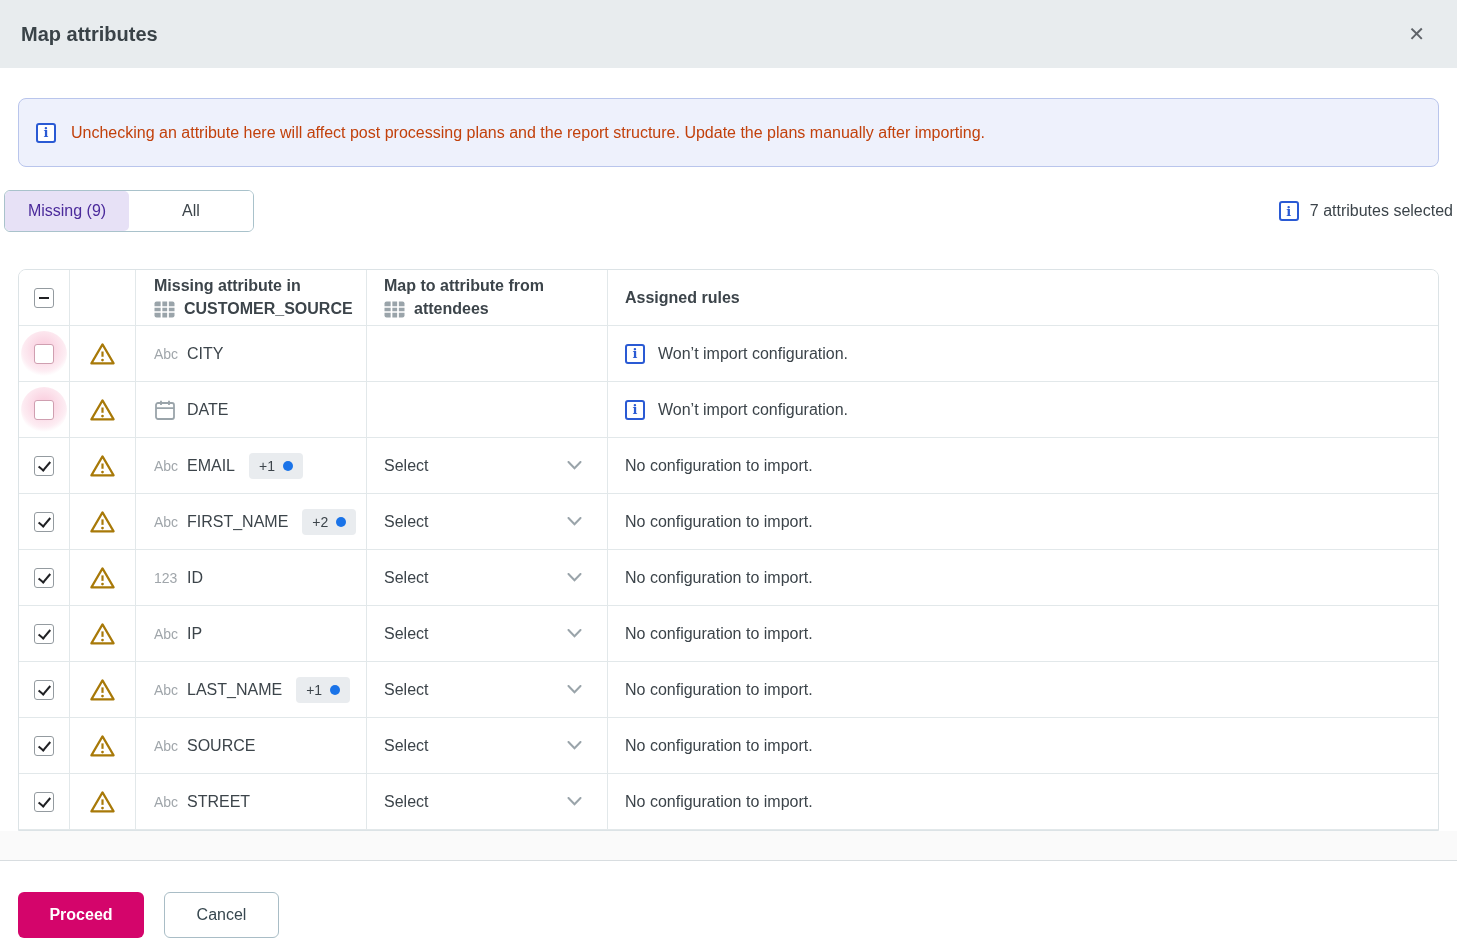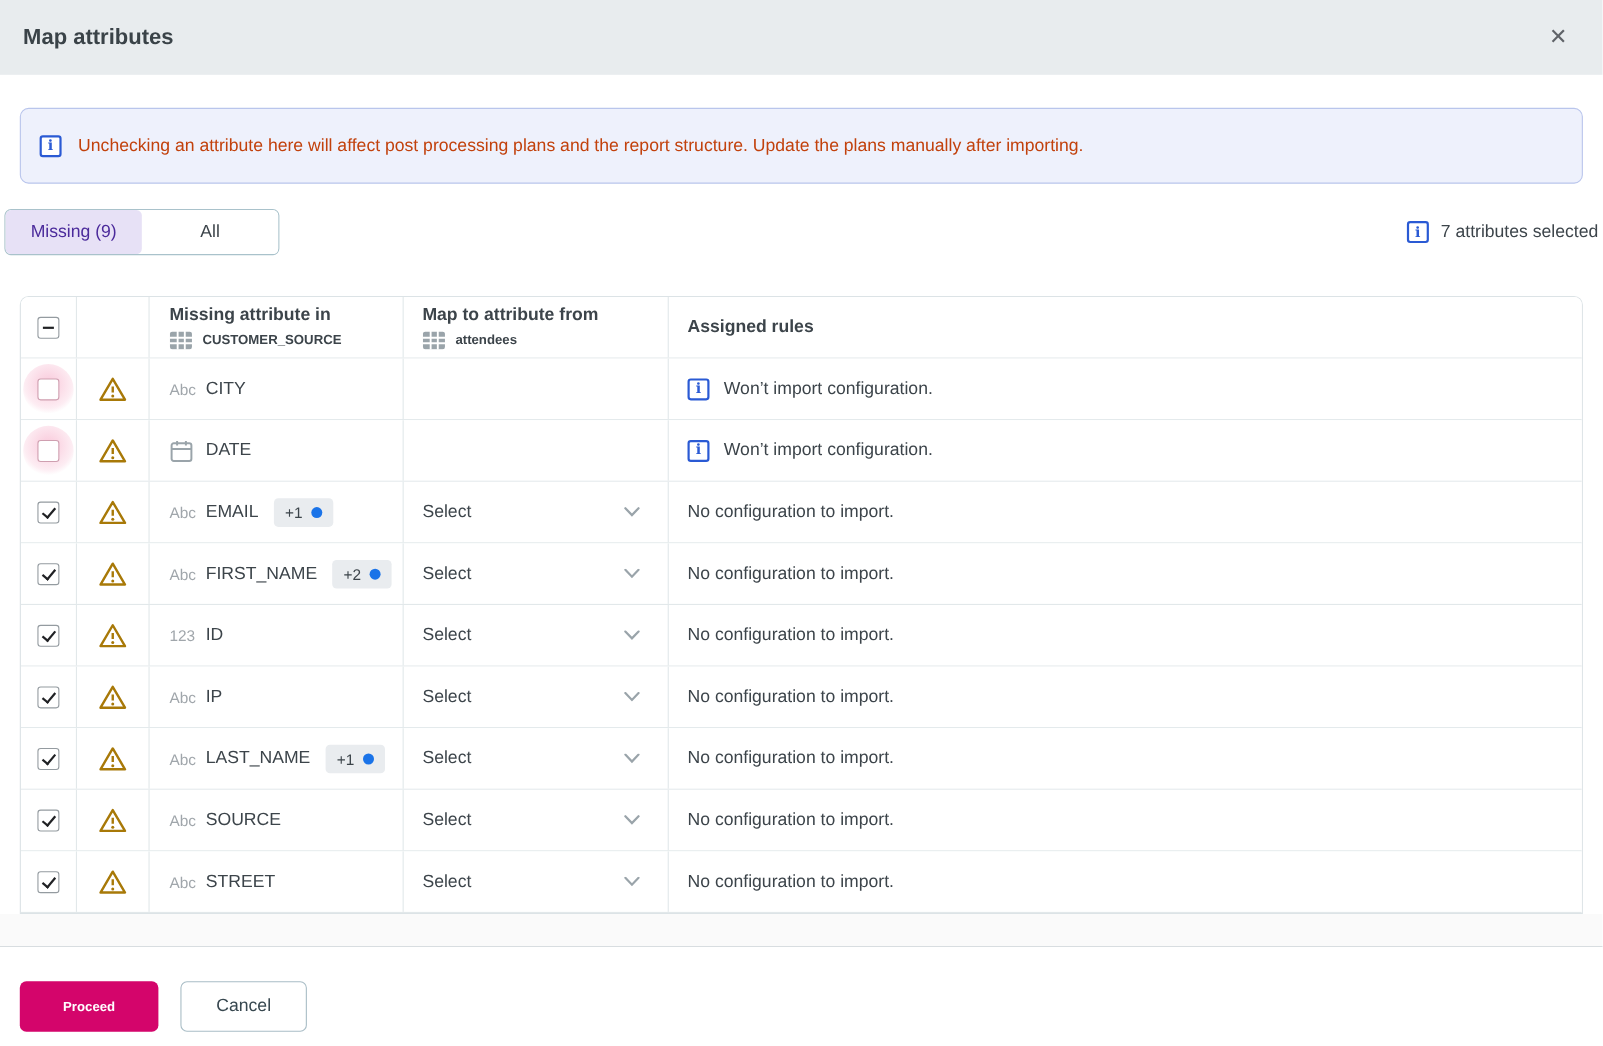--- a/index.html
+++ b/index.html
@@ -29,21 +29,21 @@
   .tr:last-child { border-bottom:1px solid #e2e8ea; }
   .td { display:flex; align-items:center; border-right:1px solid #e2e8ea; height:100%; }
   .col-cb { width:51px; justify-content:center; }
   .col-warn { width:66px; justify-content:center; }
   .col-attr { width:231px; padding-left:18px; gap:0; }
   .col-map { width:241px; padding:0 17px; }
   .col-rules { flex:1; border-right:none; padding-left:17px; gap:13px; }
 
   .hdr-two { display:flex; flex-direction:column; justify-content:center; gap:5px; }
   .hdr-line1 { font-size:16px; font-weight:700; color:#3c444a; }
-  .hdr-line2 { display:flex; align-items:center; gap:9px; font-size:12px; font-weight:700; color:#3c444a; }
+  .hdr-line2 { display:flex; align-items:center; gap:9px; font-size:16px; font-weight:700; color:#3c444a; }
   .hdr-single { font-size:16px; font-weight:700; color:#3c444a; }
 
   
   .cb-halo { position:relative; width:46px; height:46px; display:flex; align-items:center; justify-content:center; border-radius:50%; }
   .cb-halo.pink { background:radial-gradient(circle at 50% 40%, rgba(244,154,187,0.55), rgba(244,154,187,0.18) 60%, rgba(244,154,187,0) 74%); }
   .cb { position:relative; width:20px; height:20px; border:1px solid #949ba0; border-radius:3px; background:#fff; cursor:pointer; }
   .cb.unchecked { border-color:#cf9fb0; }
   .cb.checked::after { content:""; position:absolute; left:6px; top:2px; width:5px; height:10px; border:solid #202124; border-width:0 2px 2px 0; transform:rotate(40deg); }
   .cb.indeterminate::after { content:""; position:absolute; left:4px; top:8px; width:10px; height:2px; background:#202124; }
 
@@ -57,21 +57,21 @@
 
   
   .select-box { display:flex; align-items:center; justify-content:space-between; width:100%; cursor:pointer; font-size:16px; color:#3c444a; padding-right:8px; }
 
   .rule-text { font-size:16px; color:#3c444a; }
 
   
   .band { height:29px; background:#fafafa; }
   .footer-divider { height:1px; background:#d8dde0; }
   .footer { padding:31px 0 0 18px; display:flex; gap:20px; background:#fff; }
-  .btn-primary { width:126px; height:46px; background:#d4056b; color:#fff; font-weight:700; font-size:12px; border:none; border-radius:6px; cursor:pointer; font-family:inherit; }
+  .btn-primary { width:126px; height:46px; background:#d4056b; color:#fff; font-weight:700; font-size:16px; border:none; border-radius:6px; cursor:pointer; font-family:inherit; }
   .btn-secondary { width:115px; height:46px; background:#fff; color:#37474f; font-weight:500; font-size:16px; border:1px solid #a9bdc6; border-radius:6px; cursor:pointer; font-family:inherit; }
 
   svg { display:block; }
 </style>
 </head>
 <body>
 
 <div class="titlebar">
   <div class="title">Map attributes</div>
   <div class="close-btn">✕</div>

